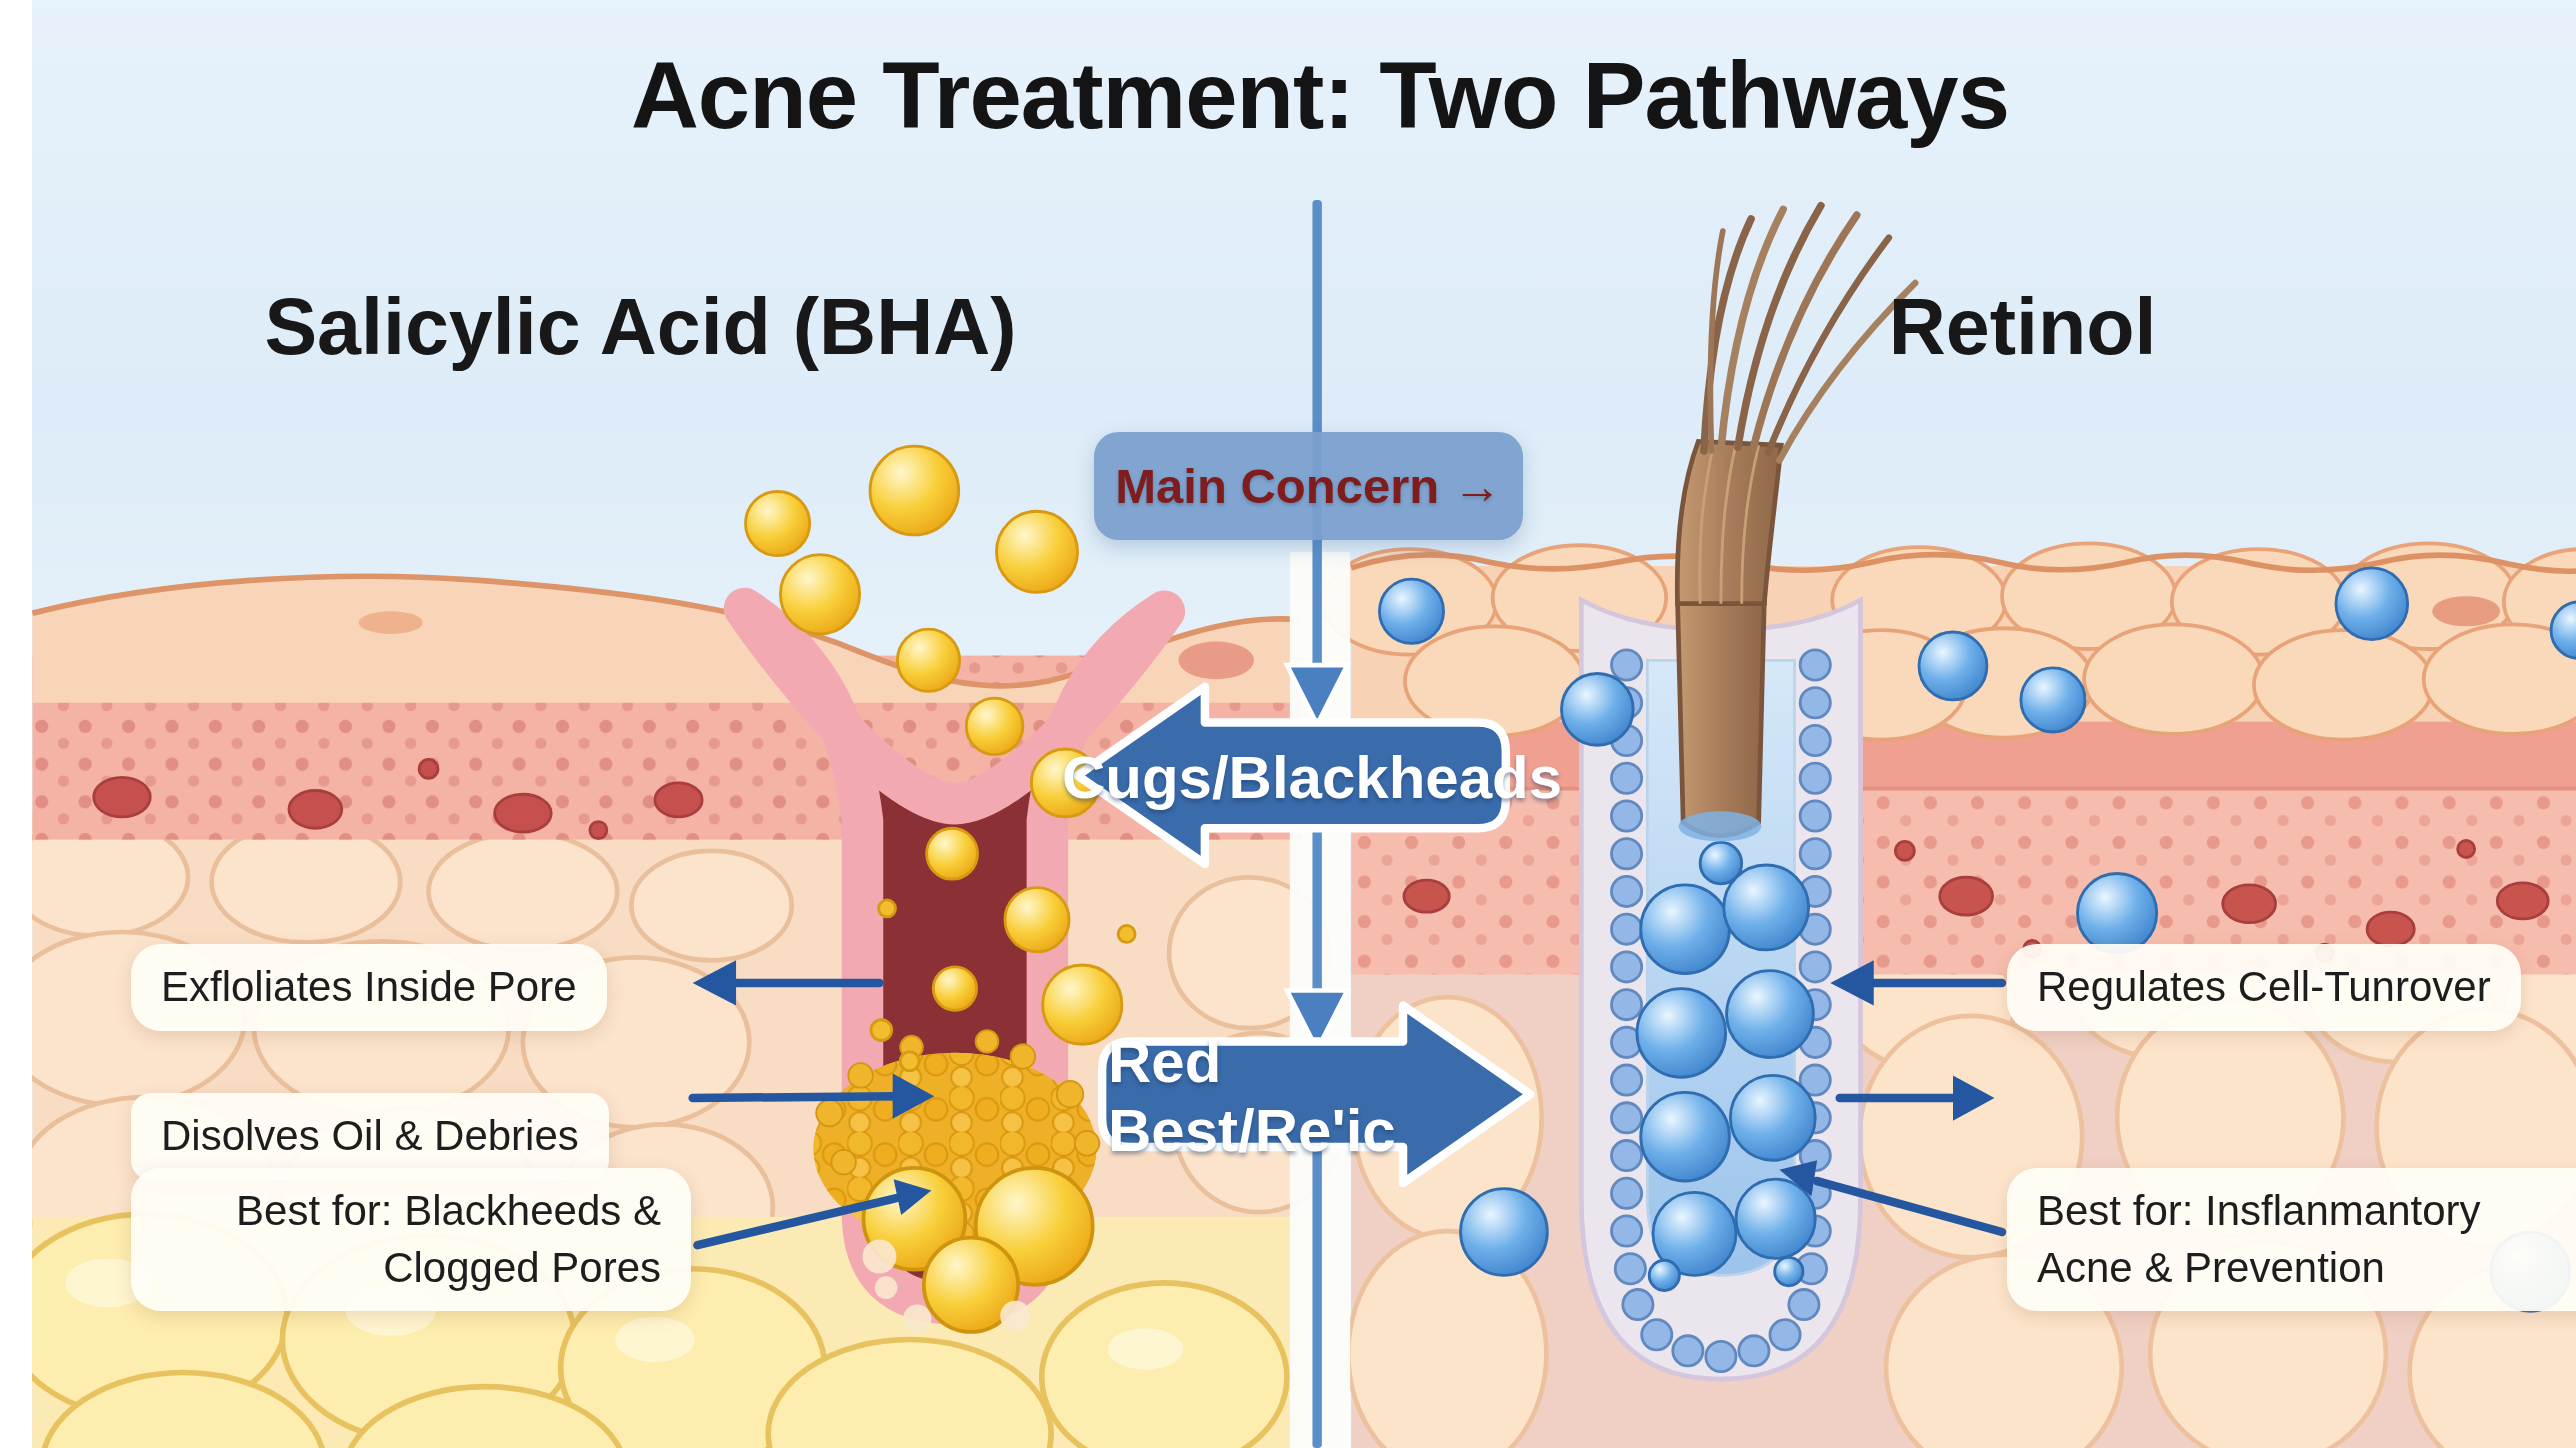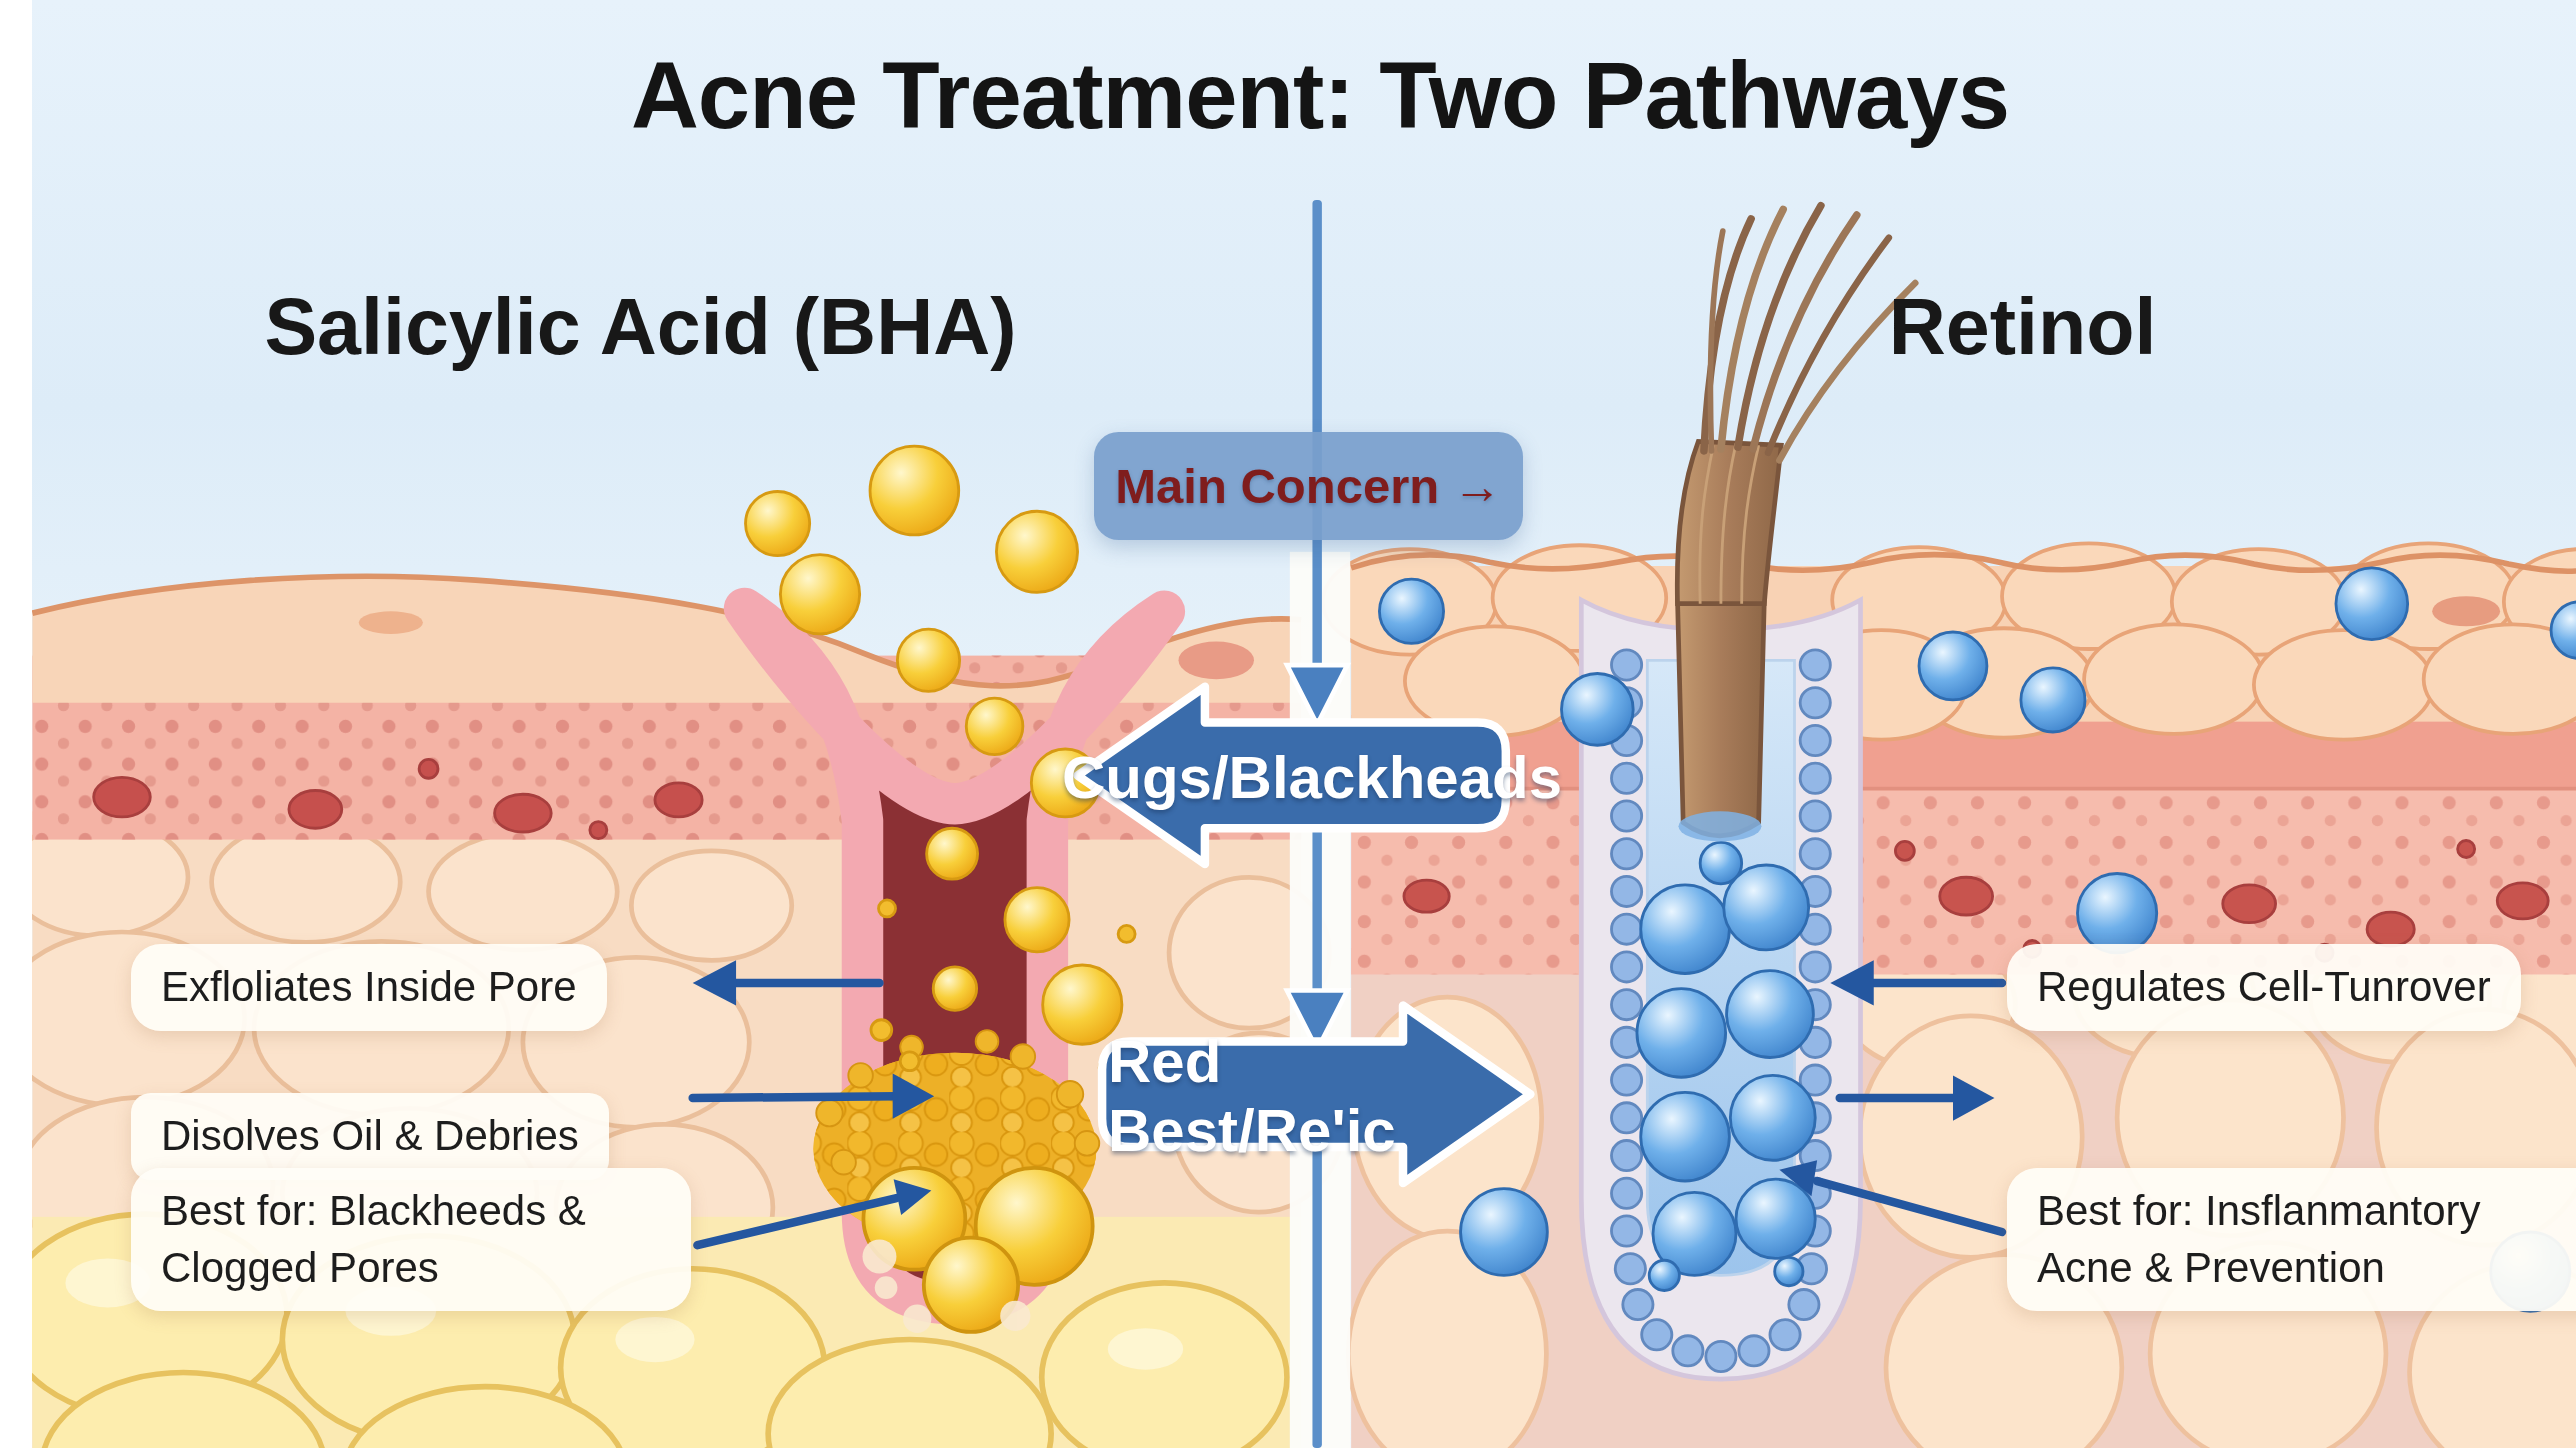--- a/index.html
+++ b/index.html
@@ -36,21 +36,21 @@
   }
   .bannertext.left{left:1095px;top:725px;width:370px;height:104px;}
   .bannertext.right{left:1076px;top:1044px;width:383px;height:104px;}
   .pill{
     background:rgba(255,253,246,0.94);border-radius:30px;
     padding:15px 30px;color:#1d1d1d;font-size:42px;font-weight:500;
     line-height:1.35;box-shadow:0 5.7px 17px rgba(160,110,70,0.20);
     white-space:nowrap;
   }
   .pill.wrap{white-space:normal;}
-  .pill.pl{left:99px;}
+  .pill.pl{left:99px;text-align:right;}
   .pill.pr{left:1975px;}
   .p-row1{top:944px;}
   .p-row2{top:1093px;border-radius:20px;}
   .p-row3{top:1168px;}
   .pill.w-l3{width:500px;}
   .pill.w-r3{width:547px;}
 </style>
 </head>
 <body>
 

